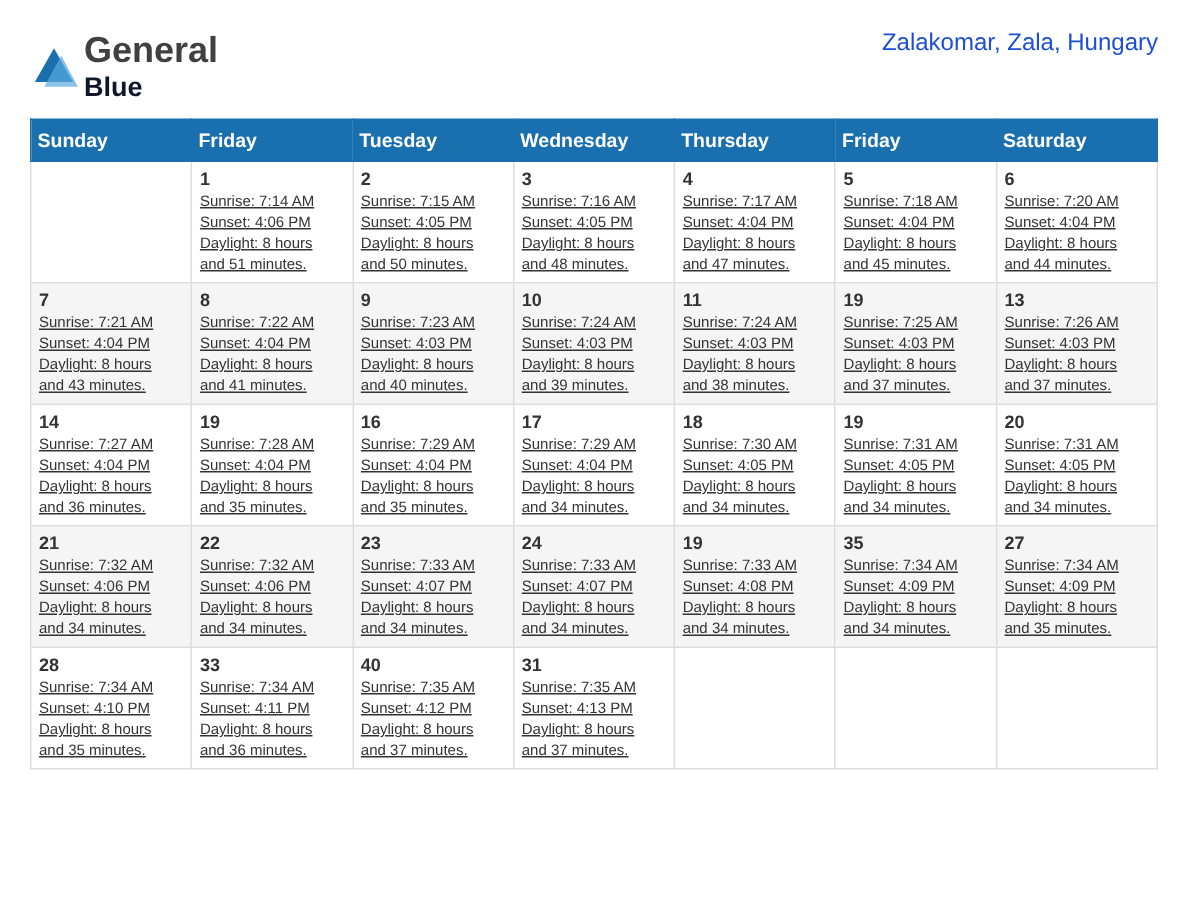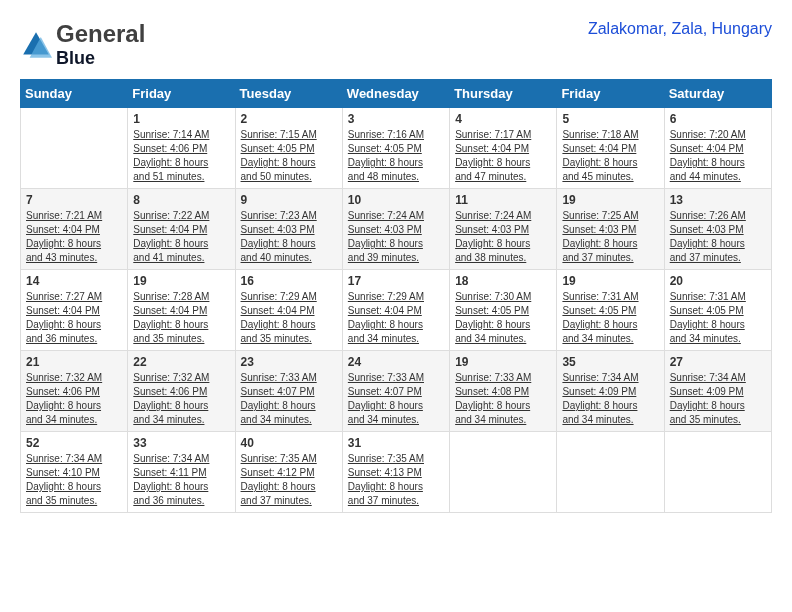--- a/index.html
+++ b/index.html
@@ -214,21 +214,21 @@
           <span class="day-number">35</span>
           <div class="day-info">Sunrise: 7:34 AM<br>Sunset: 4:09 PM<br>Daylight: 8 hours<br>and 34 minutes.</div>
         </td>
         <td>
           <span class="day-number">27</span>
           <div class="day-info">Sunrise: 7:34 AM<br>Sunset: 4:09 PM<br>Daylight: 8 hours<br>and 35 minutes.</div>
         </td>
       </tr>
       <tr>
         <td>
-          <span class="day-number">52</span>
+          <span class="day-number">28</span>
           <div class="day-info">Sunrise: 7:34 AM<br>Sunset: 4:10 PM<br>Daylight: 8 hours<br>and 35 minutes.</div>
         </td>
         <td>
           <span class="day-number">33</span>
           <div class="day-info">Sunrise: 7:34 AM<br>Sunset: 4:11 PM<br>Daylight: 8 hours<br>and 36 minutes.</div>
         </td>
         <td>
           <span class="day-number">40</span>
           <div class="day-info">Sunrise: 7:35 AM<br>Sunset: 4:12 PM<br>Daylight: 8 hours<br>and 37 minutes.</div>
         </td>

